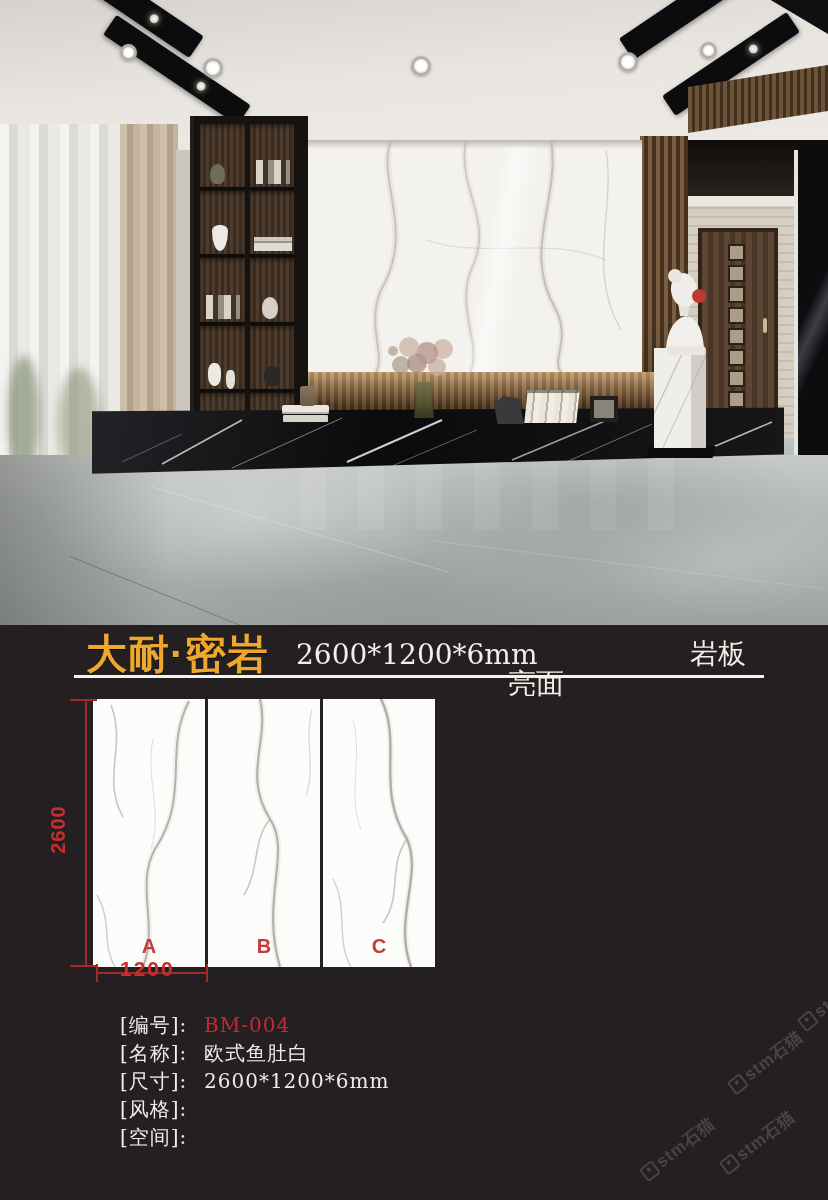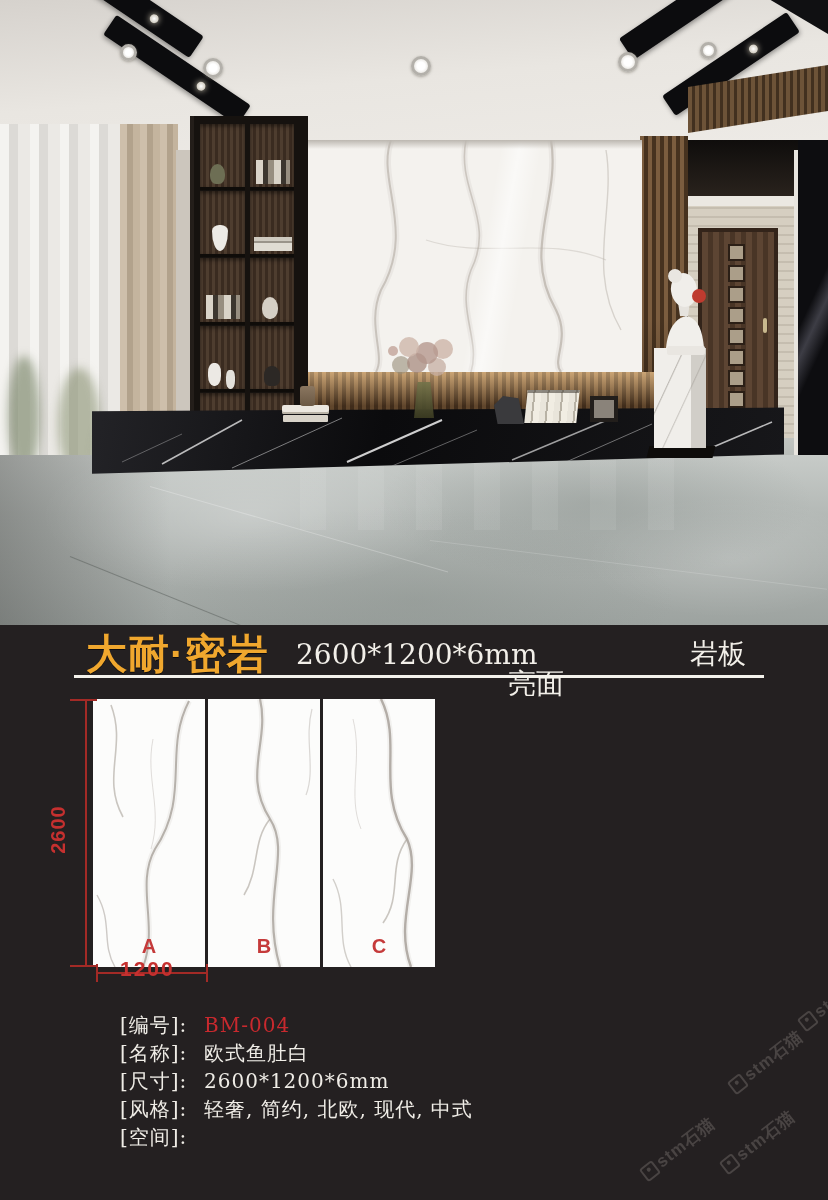--- a/index.html
+++ b/index.html
@@ -394,21 +394,20 @@
       <div class="spec-row">
         <span class="spec-label">[名称]:</span>
         <span class="spec-value">欧式鱼肚白</span>
       </div>
       <div class="spec-row">
         <span class="spec-label">[尺寸]:</span>
         <span class="spec-value">2600*1200*6mm</span>
       </div>
       <div class="spec-row">
         <span class="spec-label">[风格]:</span>
-        <span class="spec-value">轻奢, 简约, 北欧, 现代, 中式</span>
       </div>
       <div class="spec-row">
         <span class="spec-label">[空间]:</span>
       </div>
     </div>
 
     <div class="abs wm" style="left:722px;top:425px;">
       <span class="wm-logo"></span>
       <span>stm石猫</span>
     </div>

